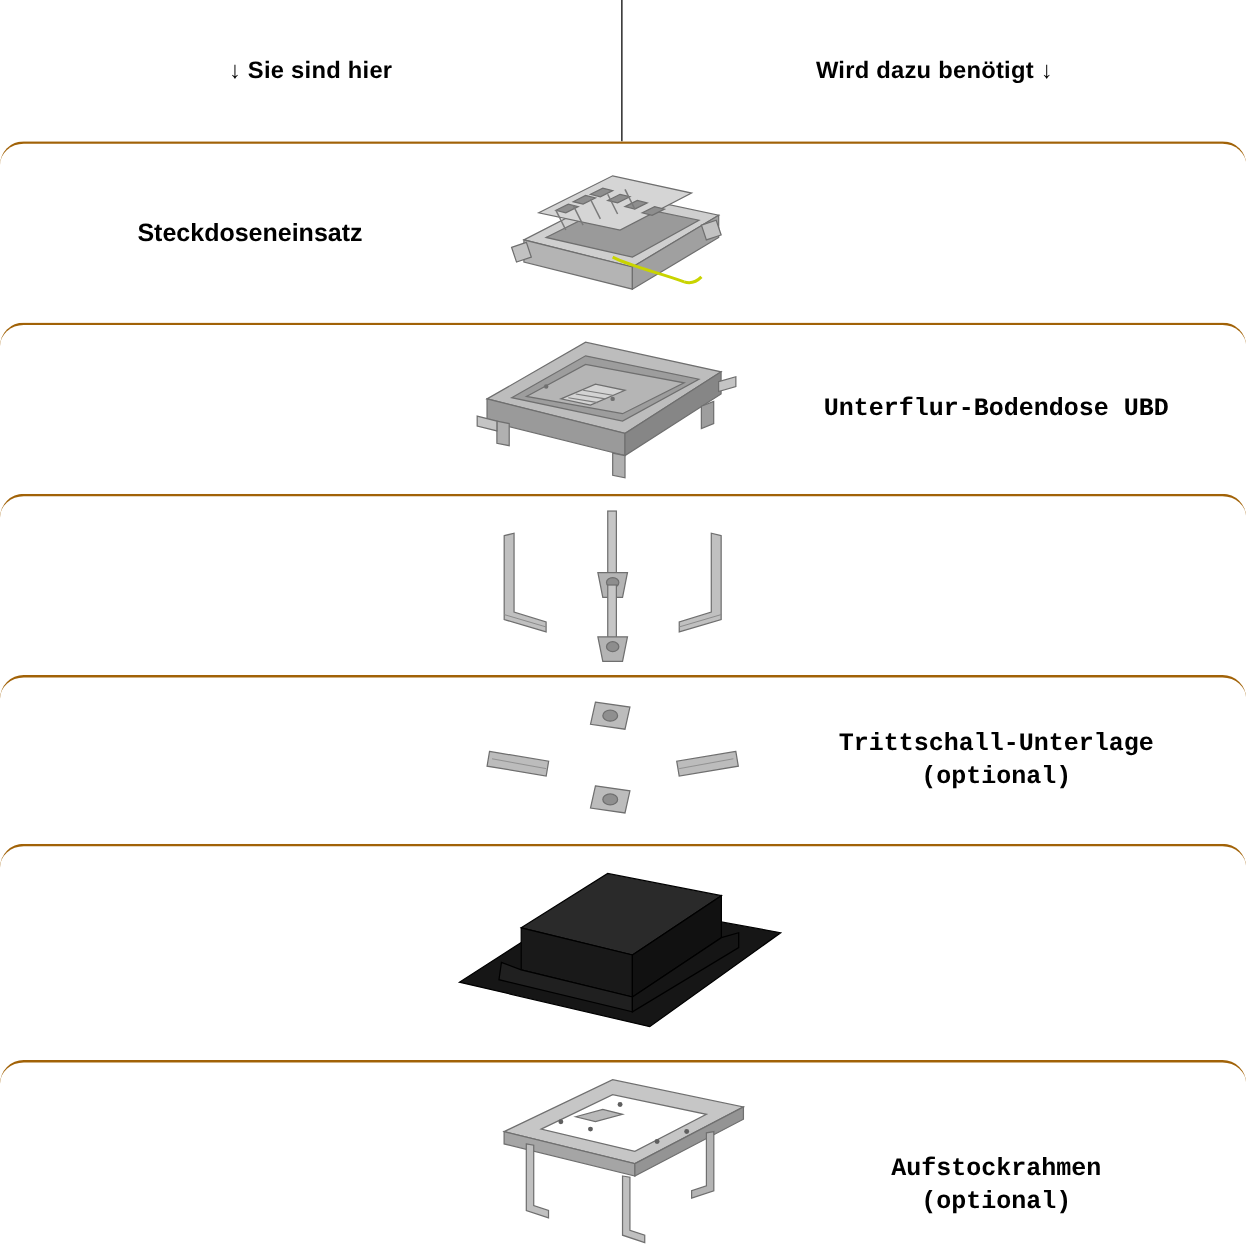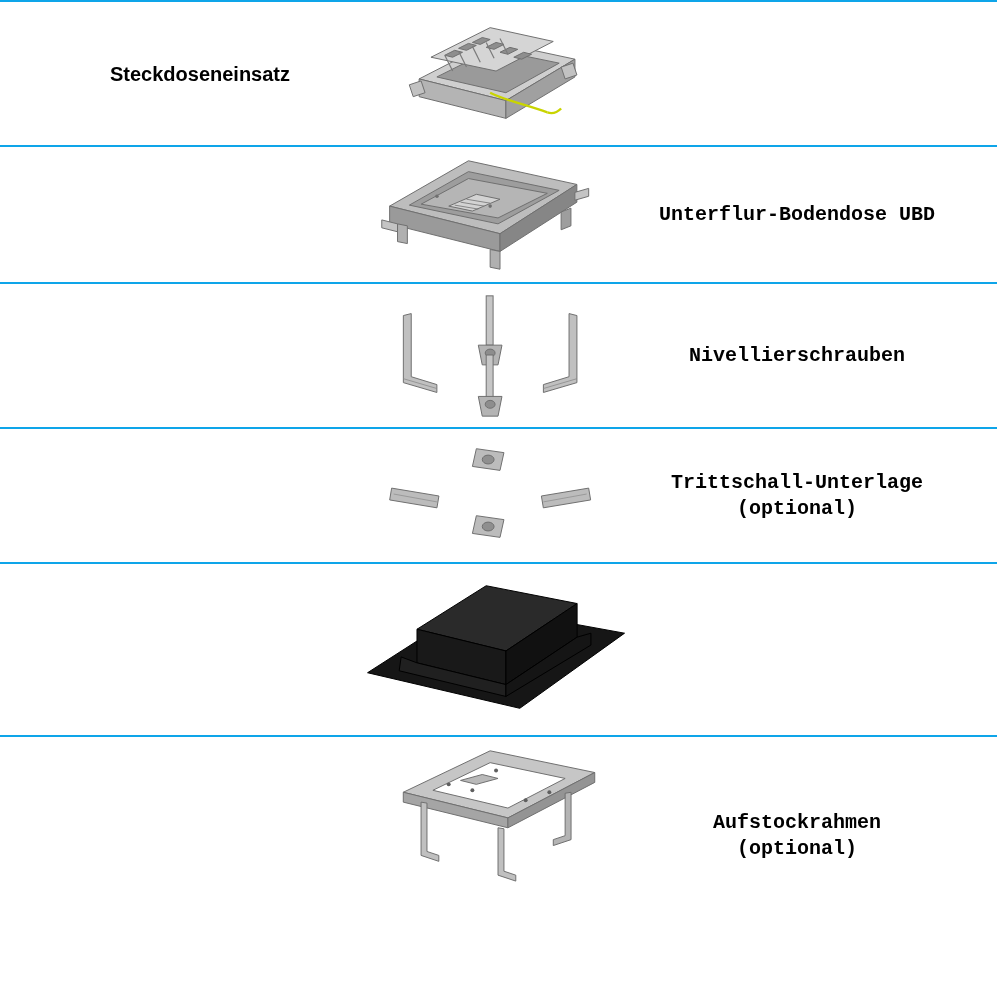--- a/index.html
+++ b/index.html
@@ -45,23 +45,24 @@
     font-size: 19px;
     font-weight: bold;
     letter-spacing: .2px;
   }
   .header-left  { left: 0;     width: 497px; }
   .header-right { left: 498px; width: 499px; }
 
   
   .row {
     position: relative;
-    border-top: 2px solid #0ea5e9;
+    border-top: 2px solid #a16207;
     box-sizing: border-box;
     width: 997px;
+    border-radius: 19px;
   }
   .row .label {
     position: absolute;
     top: 0;
     height: 100%;
     display: flex;
     align-items: center;
     justify-content: center;
     font-size: 20px;
     font-weight: bold;
@@ -87,20 +88,25 @@
   .r-nivellier   { height: 145px; }
   .r-trittschall { height: 135px; }
   .r-kunststoff  { height: 173px; }
   .r-aufstock    { height: 152px; }
 </style>
 </head>
 <body>
 
 <div class="sheet">
 
+  <div class="header">
+    <div class="header-cell header-left">↓ Sie sind hier</div>
+    <div class="header-divider"></div>
+    <div class="header-cell header-right">Wird dazu benötigt ↓</div>
+  </div>
 
   <div class="row left-label r-steckdose">
     <div class="label">Steckdoseneinsatz</div>
     <div class="art">
       <svg viewBox="0 0 320 145" xmlns="http://www.w3.org/2000/svg">
         <g stroke="#6f6f6f" stroke-width="1">
 
           <polygon points="78,78 152,40 236,58 166,100" fill="#cfcfcf"></polygon>
           <polygon points="78,78 78,96 166,118 166,100" fill="#b4b4b4"></polygon>
           <polygon points="166,100 166,118 236,76 236,58" fill="#a0a0a0"></polygon>
@@ -163,21 +169,20 @@
             <line x1="126" y1="53" x2="150" y2="57"></line>
           </g>
         </g>
         <circle cx="150" cy="60" r="1.8" fill="#6f6f6f"></circle>
         <circle cx="96" cy="50" r="1.8" fill="#6f6f6f"></circle>
       </svg>
     </div>
   </div>
 
   <div class="row right-label r-nivellier">
-    <div class="label">Nivellierschrauben</div>
     <div class="art">
       <svg viewBox="0 0 320 145" xmlns="http://www.w3.org/2000/svg">
         <g stroke="#6f6f6f" stroke-width="1" fill="#c0c0c0">
 
           <path d="M62,32 L70,30 L70,94 L96,102 L96,110 L62,100 Z"></path>
 
           <path d="M238,32 L230,30 L230,94 L204,102 L204,110 L238,100 Z"></path>
 
           <rect x="146" y="12" width="7" height="50" fill="#c6c6c6"></rect>
           <path d="M138,62 L162,62 L158,82 L142,82 Z" fill="#b4b4b4"></path>

